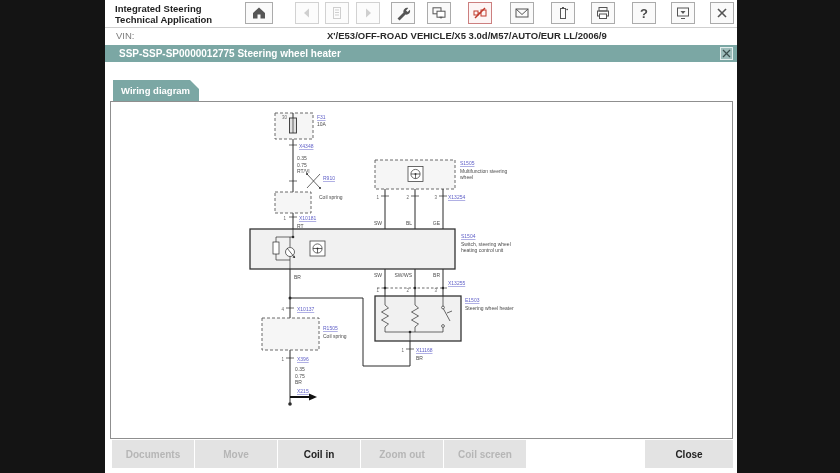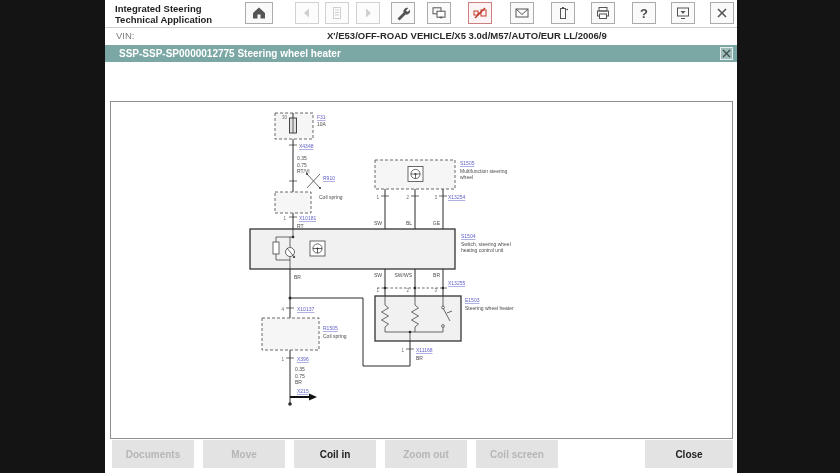--- a/index.html
+++ b/index.html
@@ -45,21 +45,21 @@
   svg text{font-family:"Liberation Sans",sans-serif;}
   .lbl{font-size:5px;fill:#4c4c4c;}
   .pin{font-size:4.5px;fill:#6a6a6a;}
   .blu{font-size:5px;fill:#6161c8;text-decoration:underline;}
   .wire{stroke:#2b2b2b;stroke-width:1;fill:none;}
   .thin{stroke:#2b2b2b;stroke-width:0.7;fill:none;}
   .dbox{fill:#f6f6f6;stroke:#5a5a5a;stroke-width:0.9;stroke-dasharray:3 2;}
   .sbox{fill:#f1f1f1;stroke:#333;stroke-width:1.3;}
 
   
-  .footer{position:absolute;left:7px;right:4px;bottom:5px;height:28px;display:flex;gap:9px;}
+  .footer{position:absolute;left:7px;right:4px;bottom:5px;height:28px;display:flex;gap:1px;}
   .fbtn{width:82px;height:28px;background:#e3e3e3;border:none;font-family:"Liberation Sans",sans-serif;
         font-size:10px;font-weight:bold;cursor:pointer;}
   .fbtn.disabled{color:#b6b6b6;}
   .fbtn.enabled{color:#222;}
   .fbtn.close{margin-left:auto;width:88px;}
 </style>
 </head>
 <body>
 
 <div class="app">
@@ -162,20 +162,23 @@
   <div class="sspbar">
     <span class="ssp-title">SSP-SSP-SP0000012775 Steering wheel heater</span>
     <div class="ssp-close">
       <svg width="9" height="9" viewBox="0 0 9 9">
         <line x1="1" y1="1" x2="8" y2="8" stroke="#3c4f4e" stroke-width="1.3"></line>
         <line x1="8" y1="1" x2="1" y2="8" stroke="#3c4f4e" stroke-width="1.3"></line>
       </svg>
     </div>
   </div>
 
+  <div class="tab">
+    <span>Wiring diagram</span>
+  </div>
 
   <div class="panel">
     <svg width="621" height="336" viewBox="0 0 621 336">
 
       <rect class="dbox" x="164" y="11" width="38" height="26"></rect>
       <line class="wire" x1="182" y1="11" x2="182" y2="16"></line>
       <rect x="178.5" y="16" width="7" height="15" fill="#e2e2e2" stroke="#333" stroke-width="0.9"></rect>
       <line class="thin" x1="182" y1="16" x2="182" y2="31"></line>
       <text class="pin" x="176" y="17" text-anchor="end">30</text>
       <text class="blu" x="206" y="17">F31</text>

